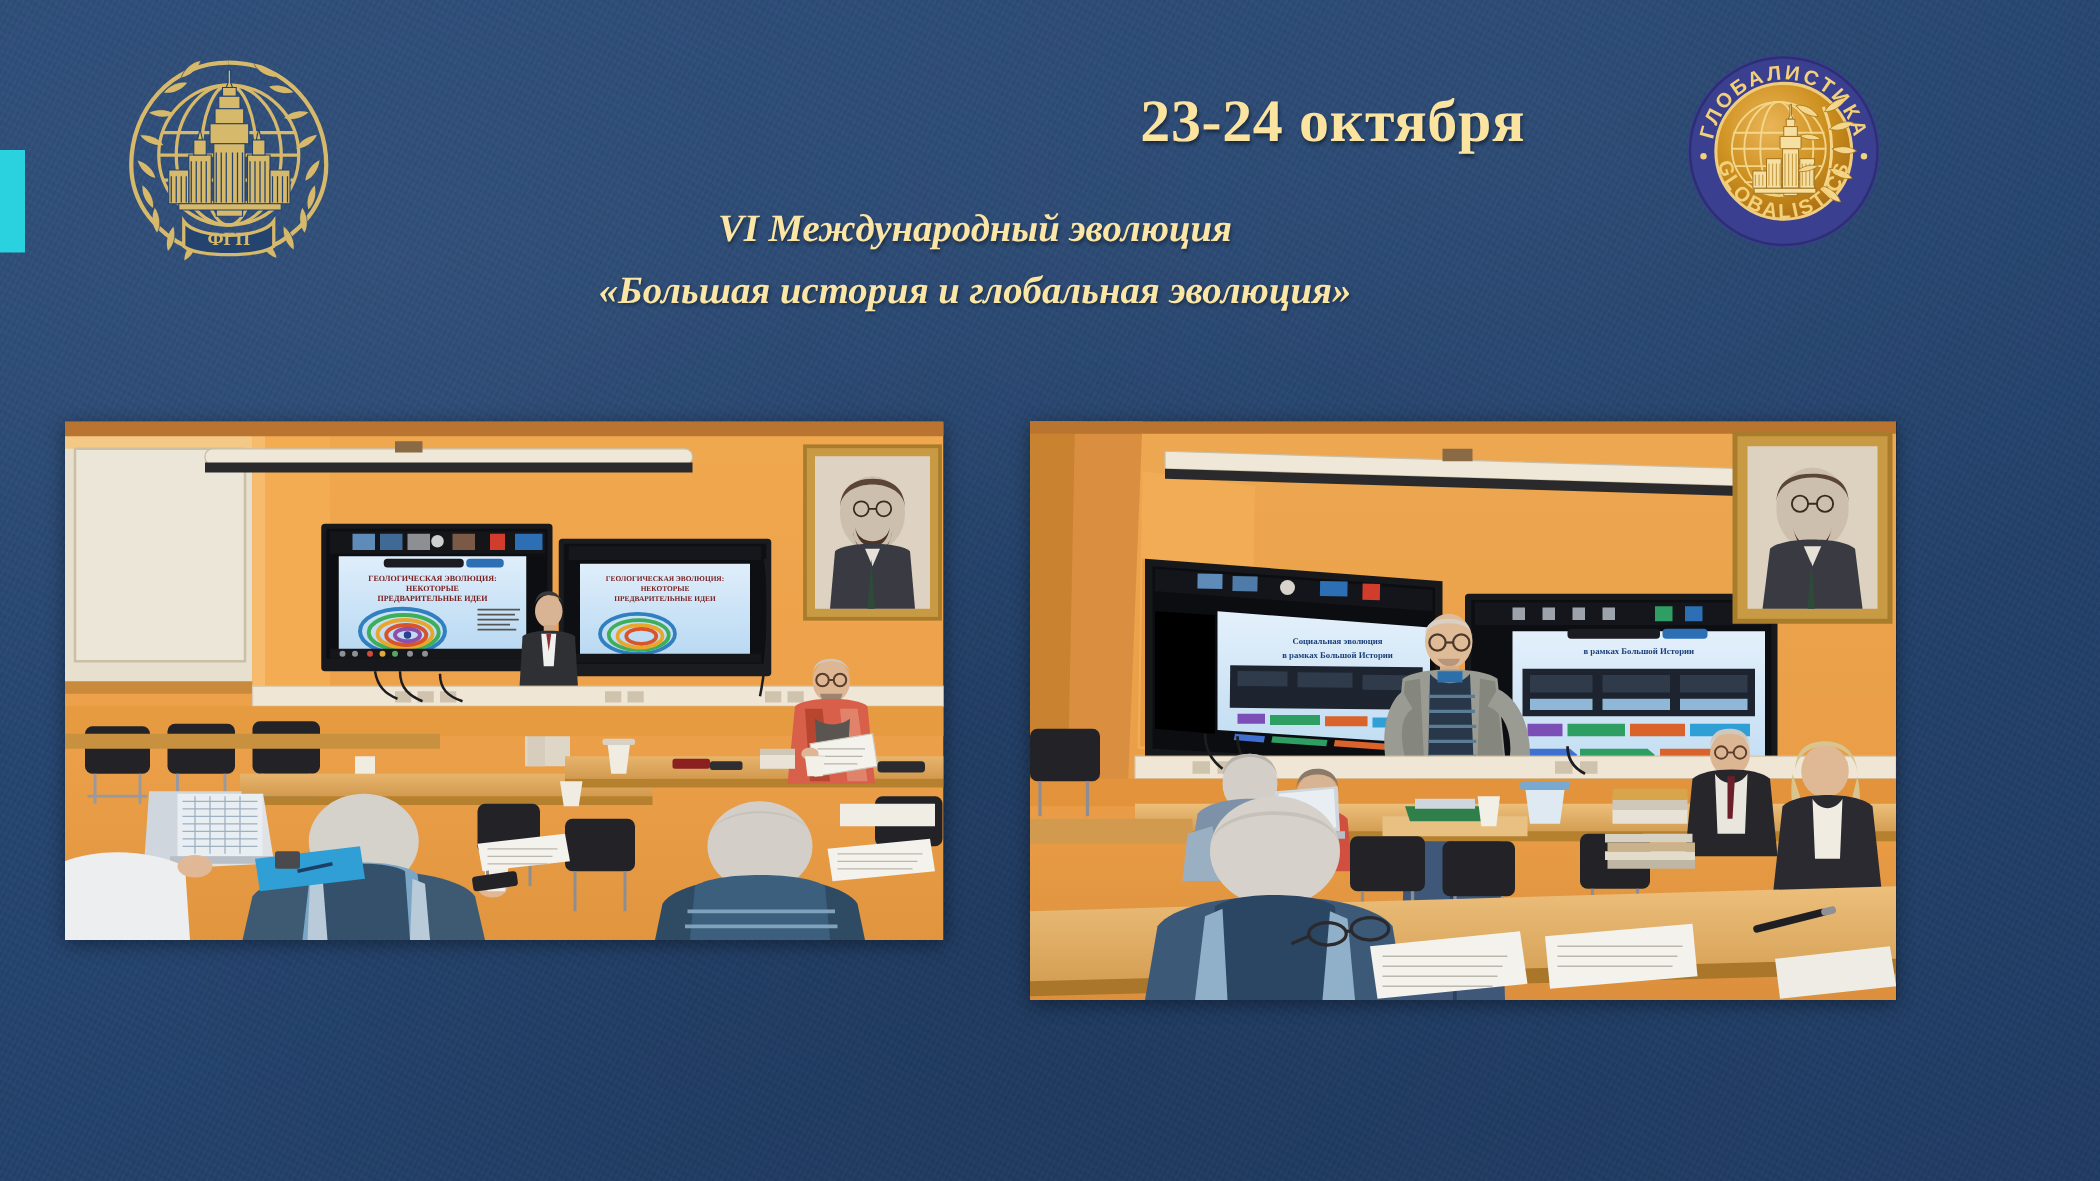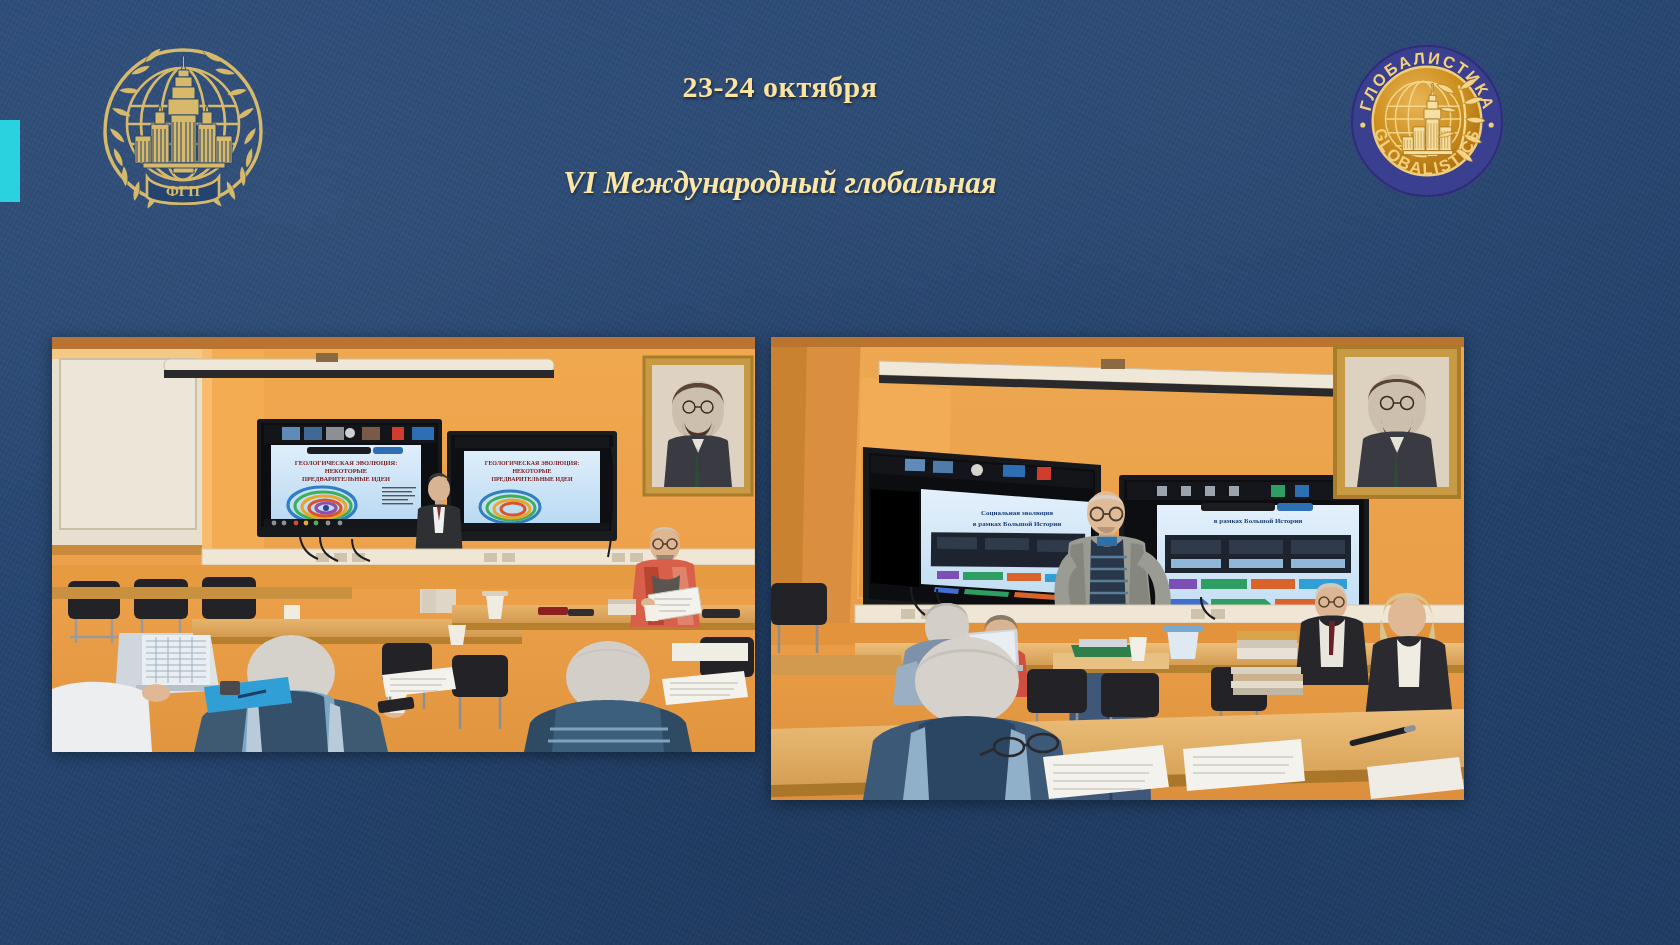--- a/index.html
+++ b/index.html
@@ -26,45 +26,45 @@
     position:absolute;left:0;top:120px;width:20px;height:82px;
     background:#2ad2e0;
   }
 
   
   .logo-left{position:absolute;left:85px;top:36px;width:196px;height:176px;}
   .logo-right{position:absolute;left:1348px;top:42px;width:158px;height:158px;}
 
   .headline{
     position:absolute;left:340px;top:70px;width:880px;
-    text-align:center;
+    text-align:right;
     color:#fbe3a0;
     font-weight:bold;
-    font-size:30px;
+    font-size:48px;
     letter-spacing:.5px;
     text-shadow:1px 2px 3px rgba(0,0,0,.45);
   }
   .subtitle{
     position:absolute;left:300px;top:158px;width:960px;
     text-align:center;
     color:#fce6a6;
     font-style:italic;font-weight:bold;
     font-size:31px;line-height:49px;
     text-shadow:1px 2px 3px rgba(0,0,0,.4);
   }
   .subtitle div{white-space:nowrap;}
 
   
   .photo{
     position:absolute;
     box-shadow:0 3px 14px rgba(0,0,0,.40);
     overflow:hidden;background:#000;
   }
   #photo-left{left:52px;top:337px;width:703px;height:415px;}
-  #photo-right{left:771px;top:337px;width:693px;height:463px;}
+  #photo-right{left:824px;top:337px;width:693px;height:463px;}
   .photo svg{display:block;width:100%;height:100%;}
 </style>
 </head>
 <body>
 
 <div class="bg-texture"></div>
 
 <div class="accent-bar"></div>
 
 <div class="logo-left">
@@ -262,21 +262,22 @@
     <text font-family="'Liberation Sans', sans-serif" font-size="16.5" font-weight="bold" fill="#f3d07a" letter-spacing="2.3">
       <textPath href="#arcBot" startOffset="50%" text-anchor="middle">GLOBALISTICS</textPath>
     </text>
     <circle cx="15" cy="84" r="2.6" fill="#f3d07a"></circle>
     <circle cx="145" cy="84" r="2.6" fill="#f3d07a"></circle>
   </svg>
 </div>
 
 <div class="headline">23-24 октября</div>
 <div class="subtitle">
-  <div>VI Международный глобальная</div>
+  <div>VI Международный эволюция</div>
+  <div>«Большая история и глобальная эволюция»</div>
 </div>
 
 <div class="photo" id="photo-left">
   <svg viewBox="0 0 703 415" xmlns="http://www.w3.org/2000/svg">
     <defs>
       <linearGradient id="wallL" x1="0" y1="0" x2="0" y2="1">
         <stop offset="0%" stop-color="#f0a84e"></stop>
           <stop offset="60%" stop-color="#eda04a"></stop>
         <stop offset="100%" stop-color="#e2953f"></stop>
       </linearGradient>

